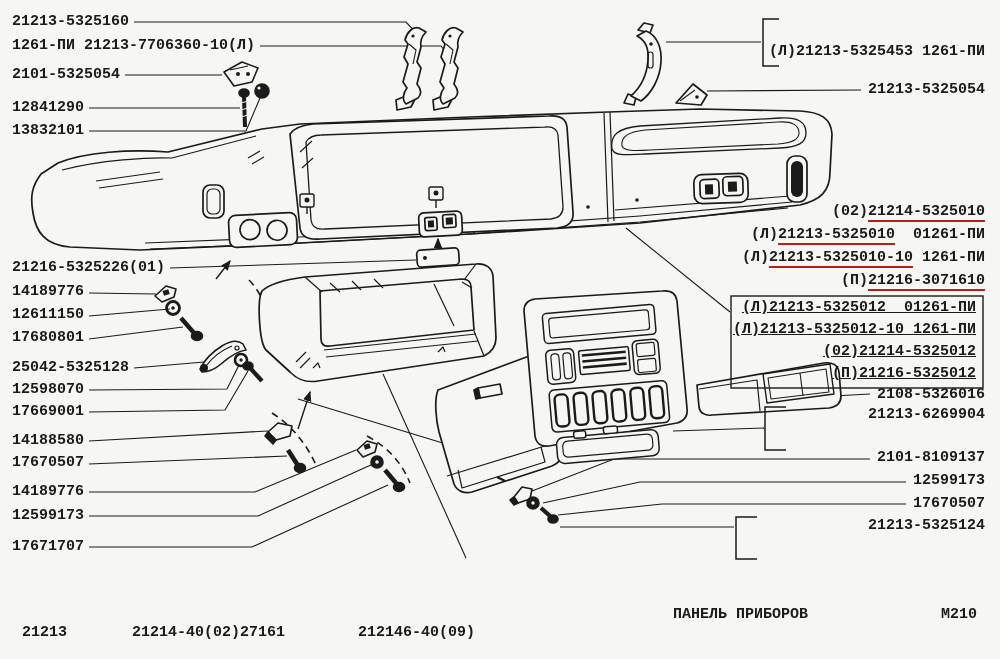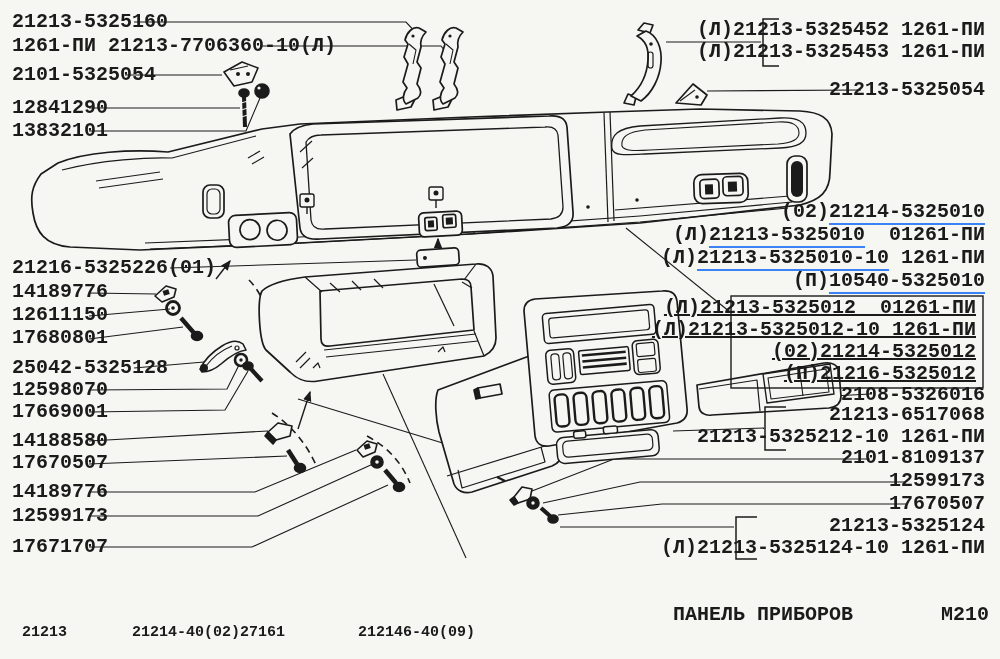--- a/index.html
+++ b/index.html
@@ -3,26 +3,26 @@
 <meta charset="utf-8">
 <style>
   html,body{margin:0;padding:0;background:#d9d9d9;}
   .page{
     position:relative;width:1000px;height:659px;overflow:hidden;
     background:#f6f6f3;color:#1b1b1b;
     font-family:"Liberation Mono","DejaVu Sans Mono",monospace;font-weight:700;
   }
   .page svg{position:absolute;left:0;top:0;}
   .lbl{
-    position:absolute;font-size:20px;line-height:15px;white-space:pre;
+    position:absolute;font-size:15px;line-height:15px;white-space:pre;
     letter-spacing:0;
   }
   .r{right:15px;text-align:right;}
   .bx{right:24px;text-decoration:underline;}
-  .num{border-bottom:2px solid #3b82f6;}
+  .num{border-bottom:2px solid #b91c1c;}
   .ftcol{position:absolute;top:594px;font-size:15px;line-height:15.5px;white-space:pre;}
 </style>
 </head>
 <body>
 
 <div class="page">
 
 <svg width="1000" height="659" viewBox="0 0 1000 659">
   <defs>
     <marker id="ah" markerWidth="9" markerHeight="8" refX="6.5" refY="3" orient="auto">
@@ -295,42 +295,39 @@
 <div class="lbl" style="left:12px;top:330px">17680801</div>
 <div class="lbl" style="left:12px;top:360px">25042-5325128</div>
 <div class="lbl" style="left:12px;top:382px">12598070</div>
 <div class="lbl" style="left:12px;top:404px">17669001</div>
 <div class="lbl" style="left:12px;top:433px">14188580</div>
 <div class="lbl" style="left:12px;top:455px">17670507</div>
 <div class="lbl" style="left:12px;top:484px">14189776</div>
 <div class="lbl" style="left:12px;top:508px">12599173</div>
 <div class="lbl" style="left:12px;top:539px">17671707</div>
 
-<div class="lbl r" style="top:22px">(Л)21213-5325452 1261-ПИ</div>
 <div class="lbl r" style="top:44px">(Л)21213-5325453 1261-ПИ</div>
 <div class="lbl r" style="top:82px">21213-5325054</div>
 
 <div class="lbl r" style="top:204px"><span>(02)</span><span class="num">21214-5325010</span><span></span></div>
 <div class="lbl r" style="top:227px"><span>(Л)</span><span class="num">21213-5325010</span><span>  01261-ПИ</span></div>
 <div class="lbl r" style="top:250px"><span>(Л)</span><span class="num">21213-5325010-10</span><span> 1261-ПИ</span></div>
-<div class="lbl r" style="top:273px"><span>(П)</span><span class="num">10540-5325010</span><span></span></div>
+<div class="lbl r" style="top:273px"><span>(П)</span><span class="num">21216-3071610</span><span></span></div>
 
 <div class="lbl r bx" style="top:300px">(Л)21213-5325012  01261-ПИ</div>
 <div class="lbl r bx" style="top:322px">(Л)21213-5325012-10 1261-ПИ</div>
 <div class="lbl r bx" style="top:344px">(02)21214-5325012</div>
 <div class="lbl r bx" style="top:366px">(П)21216-5325012</div>
 
 <div class="lbl r" style="top:387px">2108-5326016</div>
-<div class="lbl r" style="top:407px">21213-6517068</div>
-<div class="lbl r" style="top:429px">21213-5325212-10 1261-ПИ</div>
+<div class="lbl r" style="top:407px">21213-6269904</div>
 <div class="lbl r" style="top:450px">2101-8109137</div>
 <div class="lbl r" style="top:473px">12599173</div>
 <div class="lbl r" style="top:496px">17670507</div>
 <div class="lbl r" style="top:518px">21213-5325124</div>
-<div class="lbl r" style="top:540px">(Л)21213-5325124-10 1261-ПИ</div>
 
 <div class="ftcol" style="left:22px">
   <div>21213</div>
   
   
 </div>
 <div class="ftcol" style="left:132px">
   <div>21214-40(02)</div>
   
   

